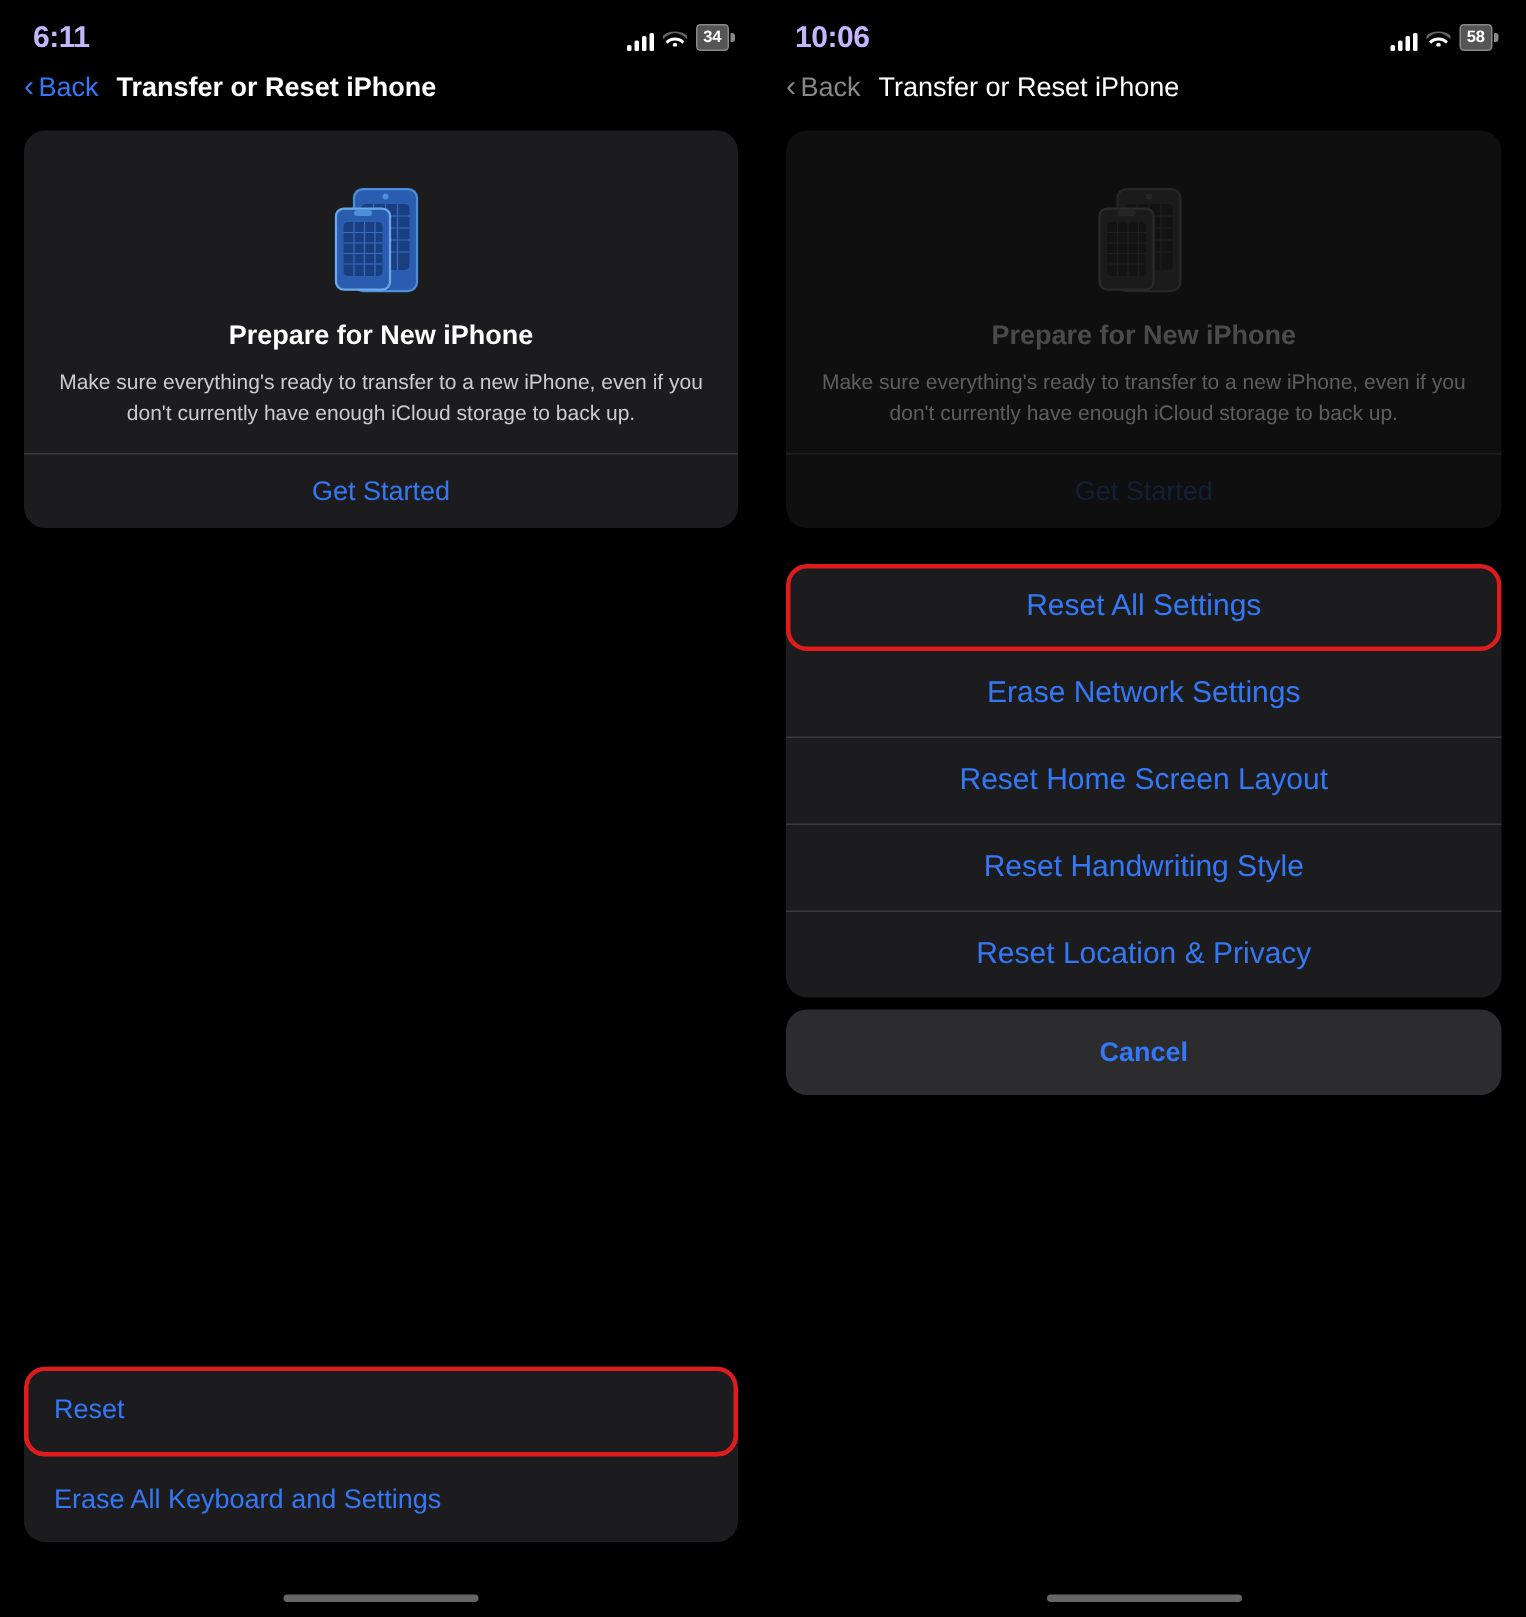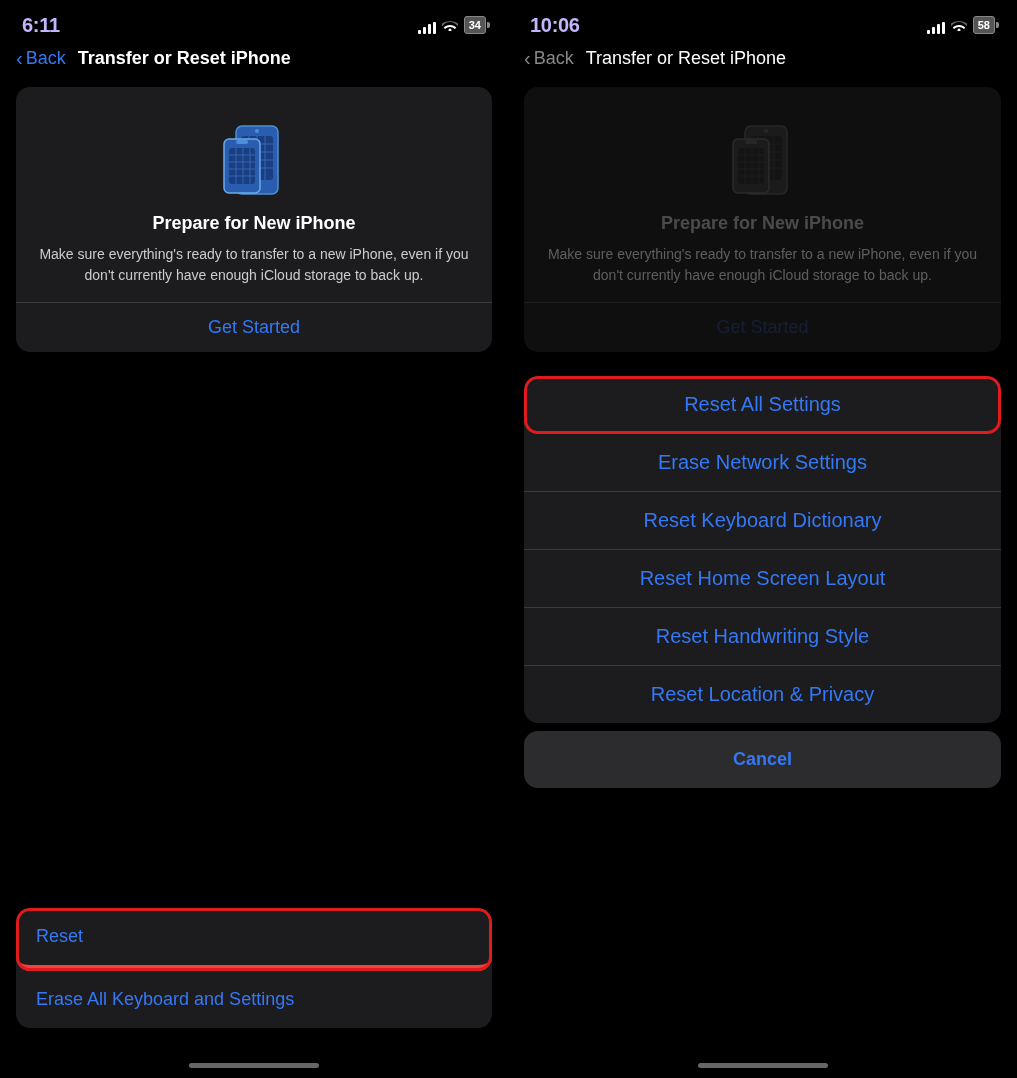--- a/index.html
+++ b/index.html
@@ -221,21 +221,21 @@
       margin: 0 16px;
       background: #1c1c1e;
       border-radius: 14px;
       overflow: hidden;
     }
     .bottom-menu-item {
       padding: 18px 20px;
       color: #3478f6;
       font-size: 18px;
       cursor: pointer;
-      border-bottom: 6px solid #ef4444;
+      border-bottom: 3px solid #ef4444;
     }
     .bottom-menu-item:last-child {
       border-bottom: none;
     }
     .bottom-menu-item.highlighted {
       outline: 3px solid #e01b1b;
       outline-offset: -3px;
       border-radius: 14px;
     }
 
@@ -430,23 +430,20 @@
   </div>
 
   <div class="reset-menu">
     <div class="reset-menu-item highlighted">
       <span>Reset All Settings</span>
     </div>
     <div class="reset-menu-item">
       <span>Erase Network Settings</span>
     </div>
     <div class="reset-menu-item">
-      <span>Reset Keyboard Dictionary</span>
-    </div>
-    <div class="reset-menu-item">
       <span>Reset Home Screen Layout</span>
     </div>
     <div class="reset-menu-item">
       <span>Reset Handwriting Style</span>
     </div>
     <div class="reset-menu-item">
       <span>Reset Location &amp; Privacy</span>
     </div>
   </div>
 

